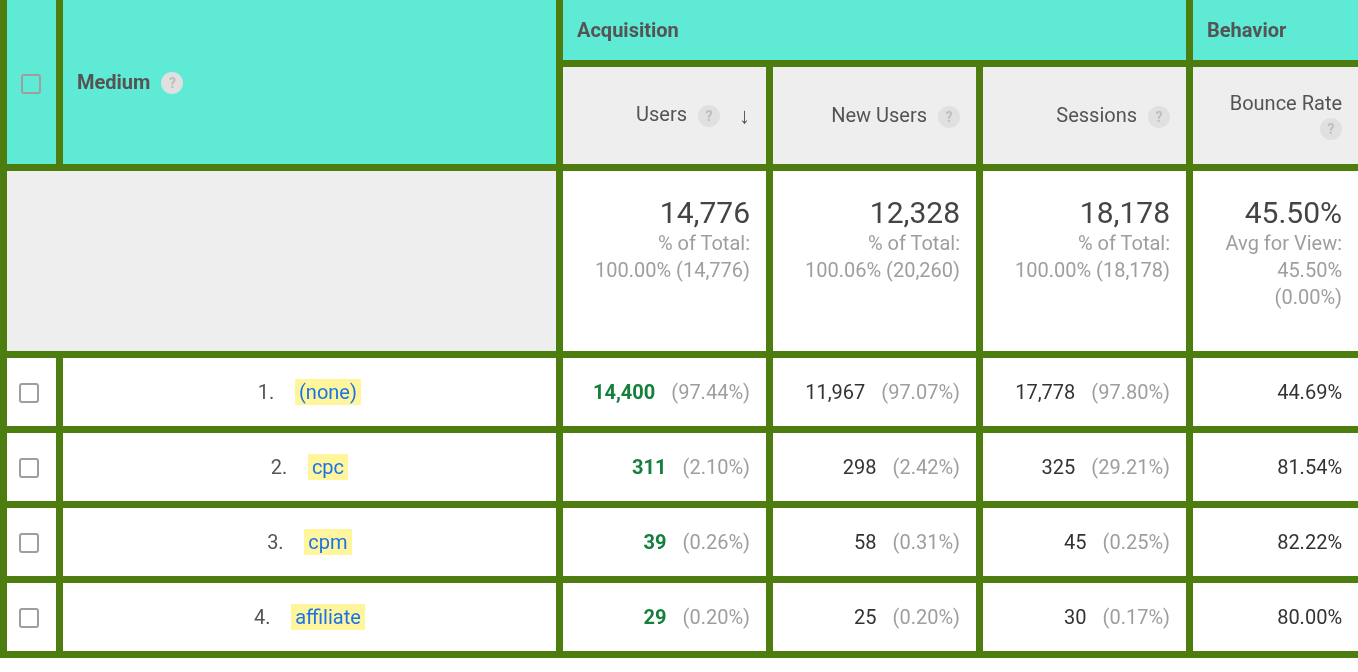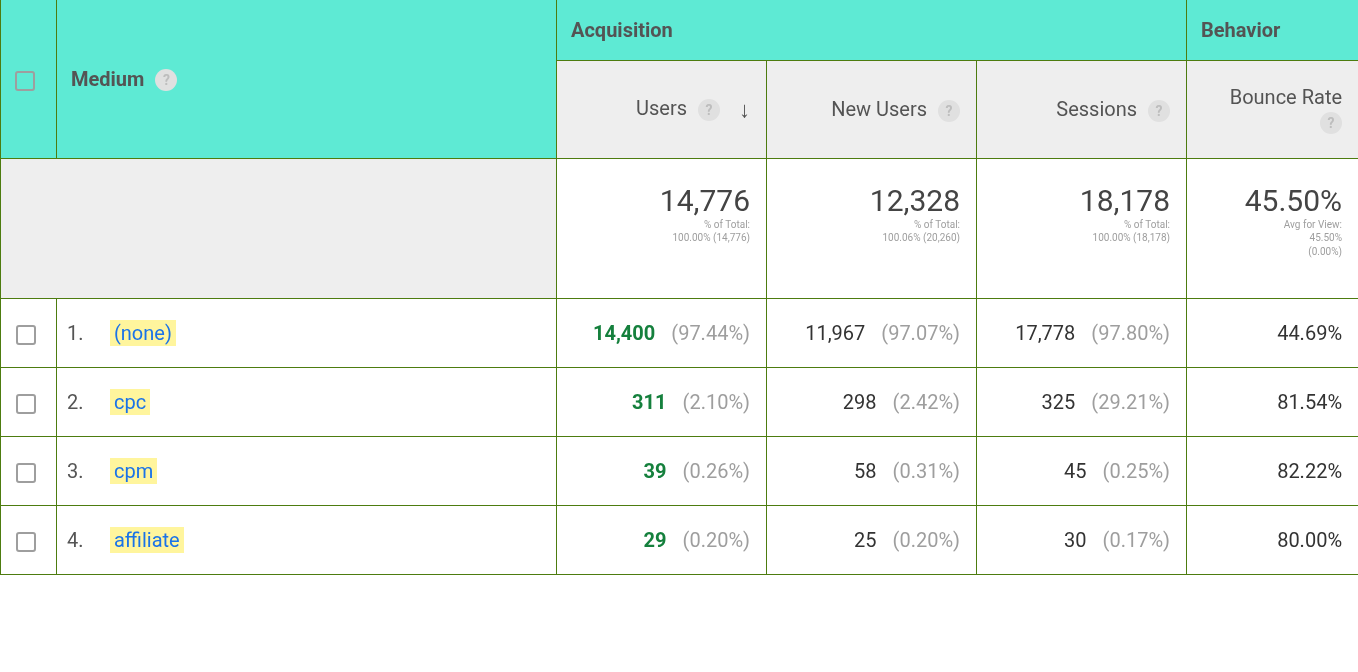--- a/index.html
+++ b/index.html
@@ -9,21 +9,21 @@
     font-size: 14px;
     color: #333;
     background: #fff;
   }
   table {
     border-collapse: collapse;
     width: 100%;
     table-layout: fixed;
   }
   th, td {
-    border: 1px solid #4d7c0f;
+    border: 7px solid #4d7c0f;
     padding: 0;
   }
   thead tr.group-row th {
     background: #5eead4;
     text-align: left;
     font-weight: 700;
     font-size: 20px;
     color: #545454;
     padding: 18px 14px;
     vertical-align: middle;
@@ -89,21 +89,21 @@
     background: #eeeeee;
     border-top: none;
   }
   .total-big {
     font-size: 30px;
     color: #444;
     font-weight: 400;
     display: block;
   }
   .total-sub {
-    font-size: 10px;
+    font-size: 20px;
     color: #9e9e9e;
     line-height: 1.35;
     display: block;
   }
 
   
   tr.data-row td {
     background: #fff;
     padding: 22px 16px 22px 10px;
     font-size: 20px;
@@ -115,21 +115,21 @@
   }
   .chk {
     width: 20px;
     height: 20px;
     border: 2px solid #9e9e9e;
     border-radius: 3px;
     display: inline-block;
     vertical-align: middle;
   }
   td.dim-cell {
-    text-align: left;
+    text-align: center;
     color: #444;
     padding-left: 14px;
   }
   .row-num {
     display: inline-block;
     width: 28px;
     color: #555;
   }
   .medium-link {
     color: #1a73e8;

